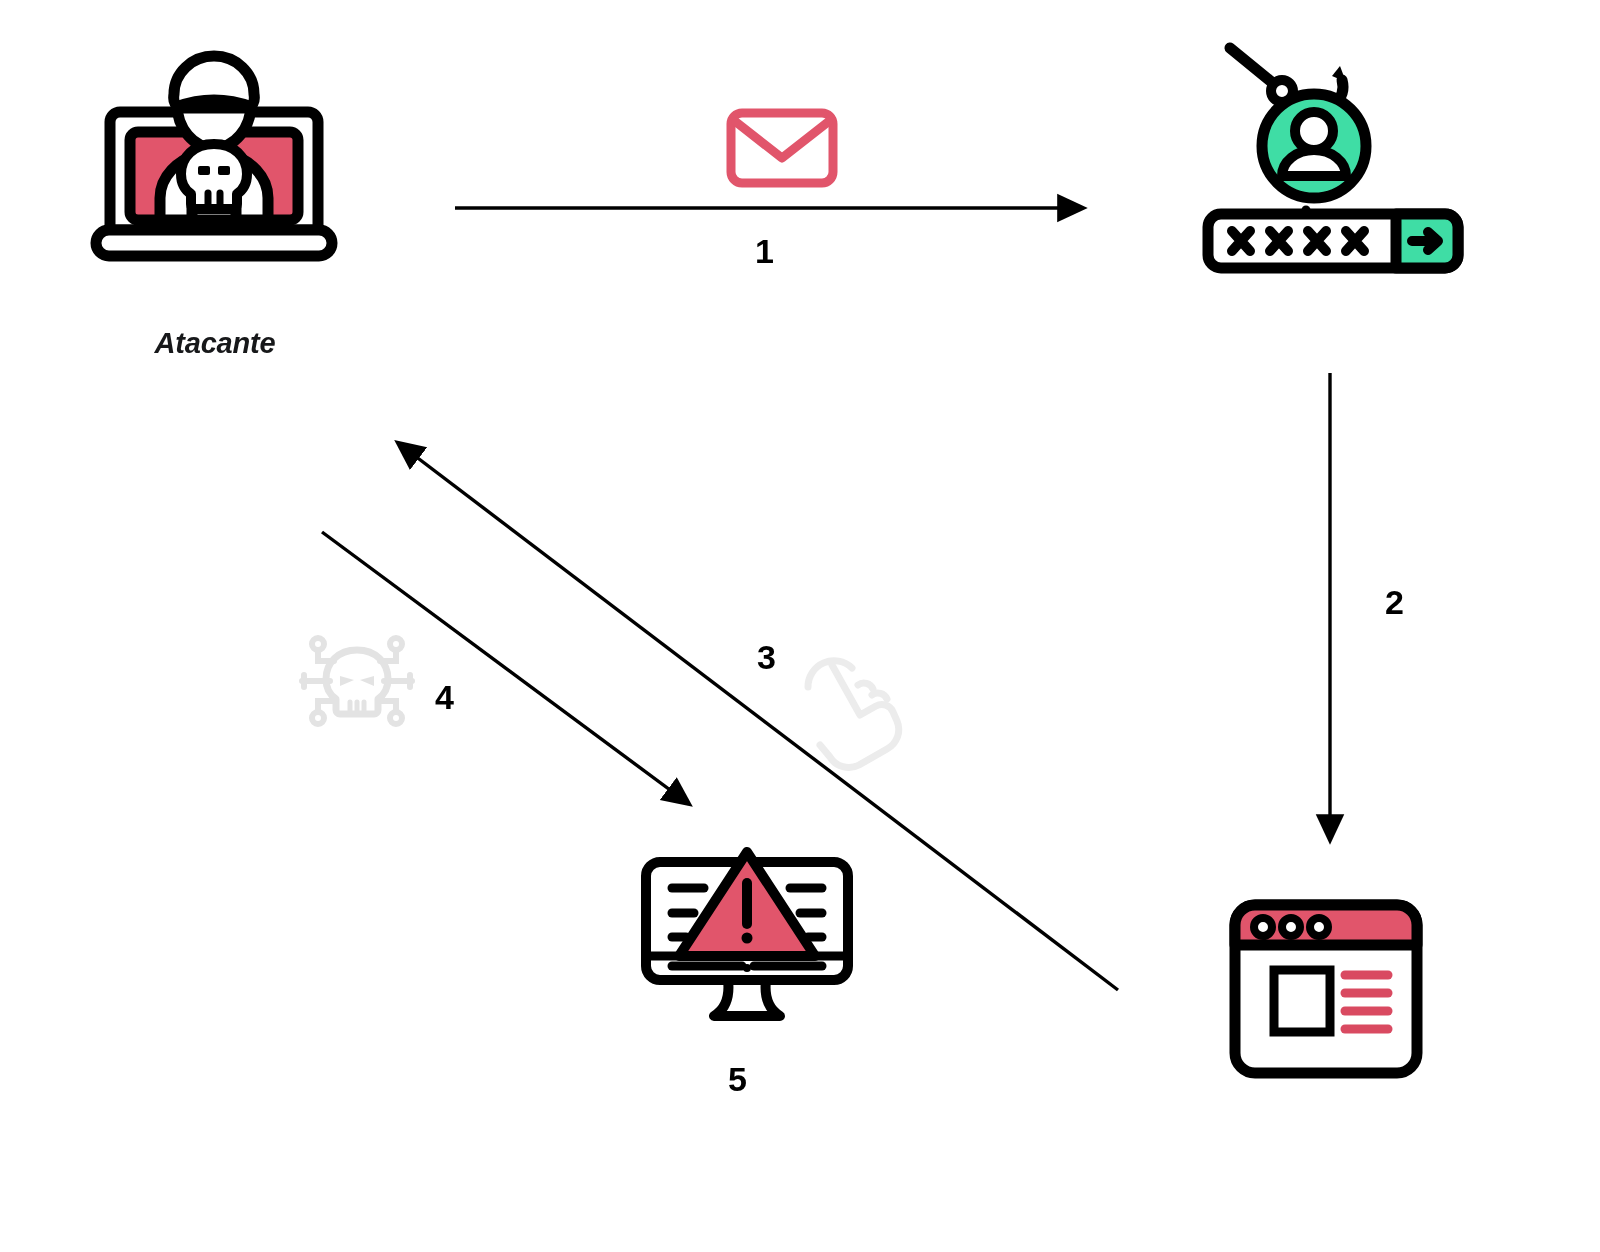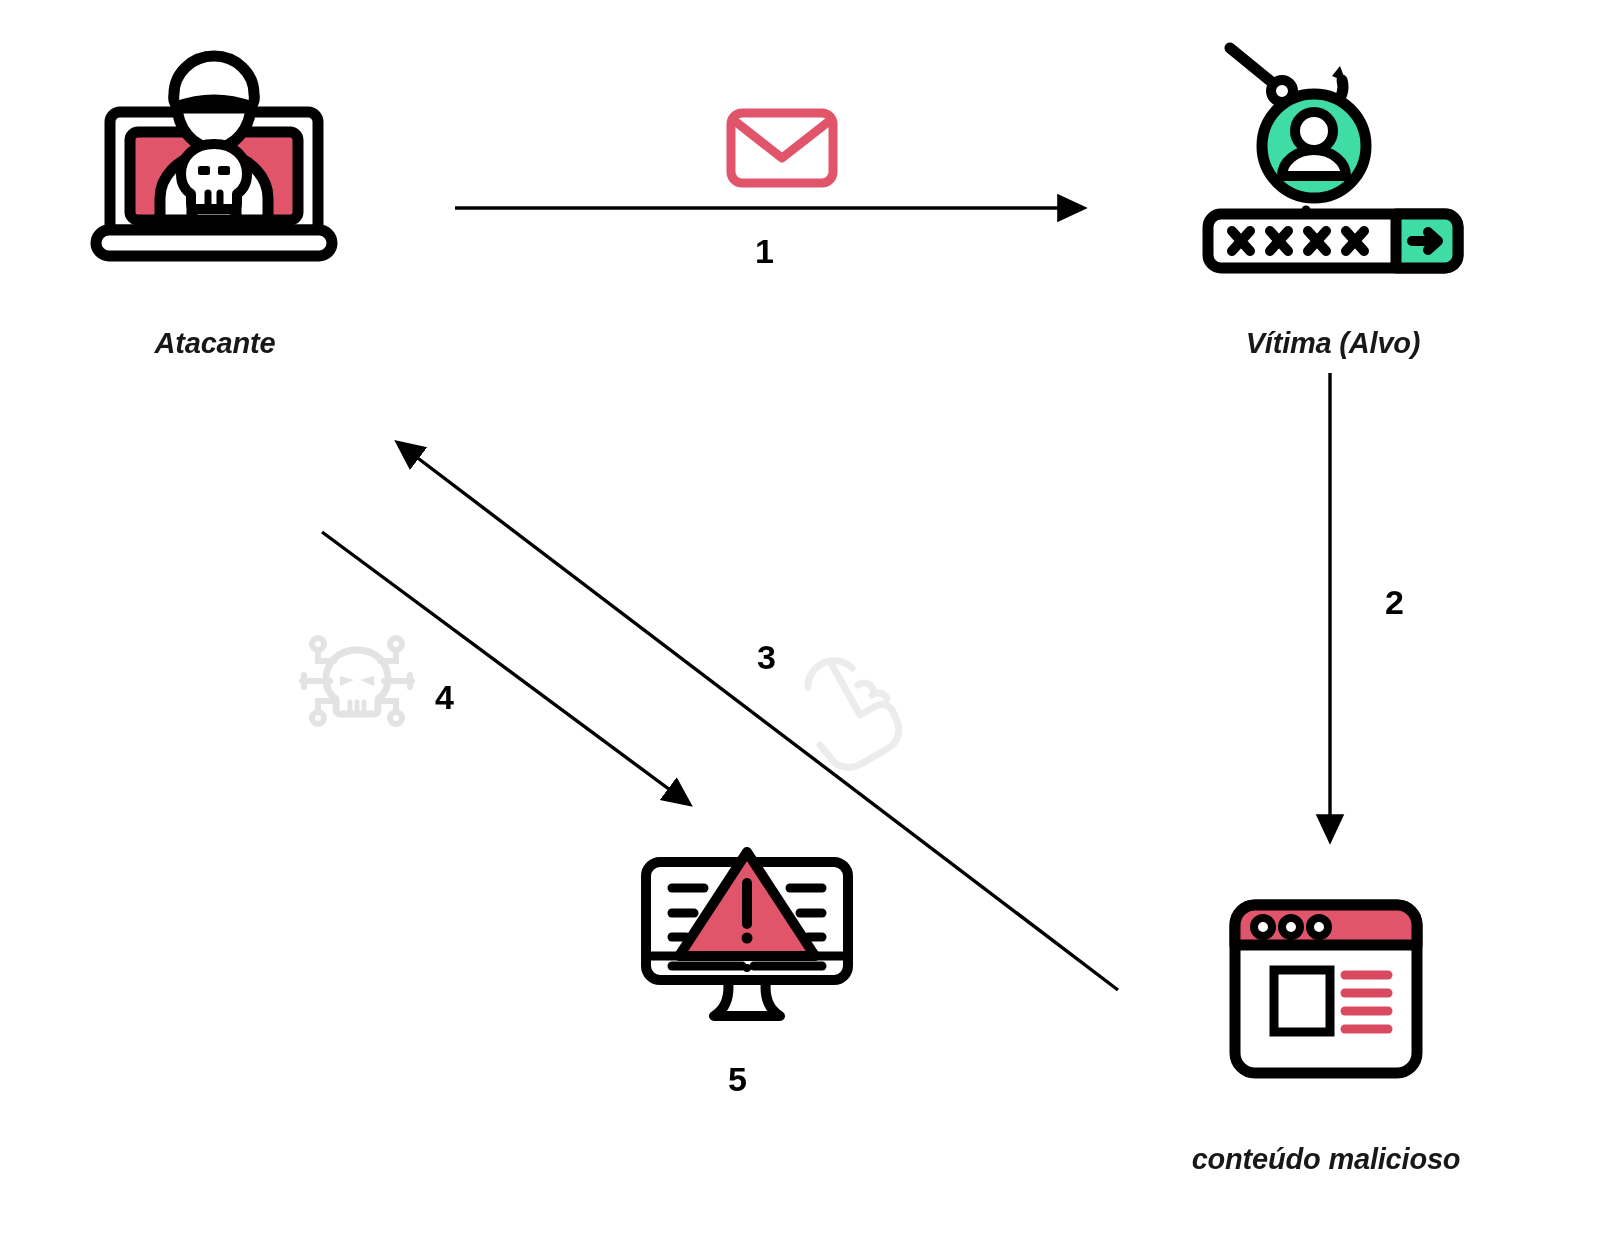--- a/index.html
+++ b/index.html
@@ -114,23 +114,20 @@
       <path d="M196 178 H245 a13 13 0 0 1 13 13 V219 a13 13 0 0 1 -13 13 H196 Z" fill="#3fdda5" stroke="#000" stroke-width="11" stroke-linejoin="round"></path>
       <path d="M212 205 H236 M228 196 L238 205 L228 214" fill="none" stroke="#000" stroke-width="10" stroke-linecap="round" stroke-linejoin="round"></path>
 
       <g stroke="#000" stroke-width="10" stroke-linecap="round">
         <path d="M32 195 L50 215 M50 195 L32 215"></path>
         <path d="M70 195 L88 215 M88 195 L70 215"></path>
         <path d="M108 195 L126 215 M126 195 L108 215"></path>
         <path d="M146 195 L164 215 M164 195 L146 215"></path>
       </g>
     </svg>
-  </div>
-  <div class="caption" style="left:1150px; top:292px; width:366px; font-size:29px;">
-    <div>Vítima (Alvo)</div>
   </div>
 
   <div class="node" style="left:300px; top:628px;">
     <svg width="114" height="106" viewBox="0 0 114 106">
       <g stroke="#e3e3e3" stroke-width="6" fill="none" stroke-linecap="round">
         <circle cx="18" cy="16" r="6"></circle>
           <path d="M18 22 V33 H34"></path>
         <circle cx="96" cy="16" r="6"></circle>
           <path d="M96 22 V33 H80"></path>
         <circle cx="18" cy="90" r="6"></circle>
@@ -194,16 +191,15 @@
       <rect x="46" y="72" width="56" height="62" fill="#fff" stroke="#000" stroke-width="9"></rect>
       <g stroke="#d94a61" stroke-width="9" stroke-linecap="round">
         <path d="M117 77 H160"></path>
         <path d="M117 95 H160"></path>
         <path d="M117 113 H160"></path>
         <path d="M117 131 H160"></path>
       </g>
     </svg>
   </div>
   <div class="caption" style="left:1130px; top:1108px; width:392px; font-size:29px;">
-    <div>conteúdo malicioso</div>
   </div>
 
 </div>
 
 </body></html>

